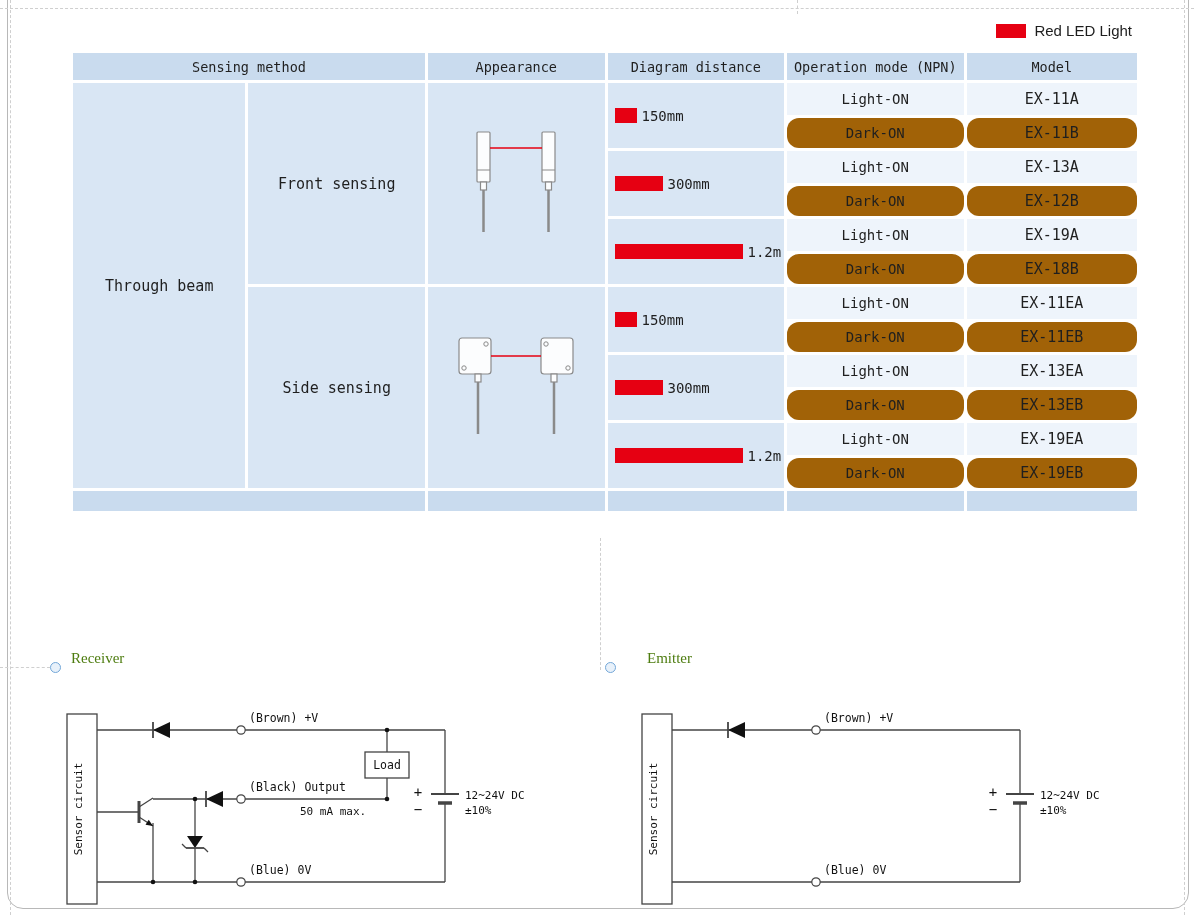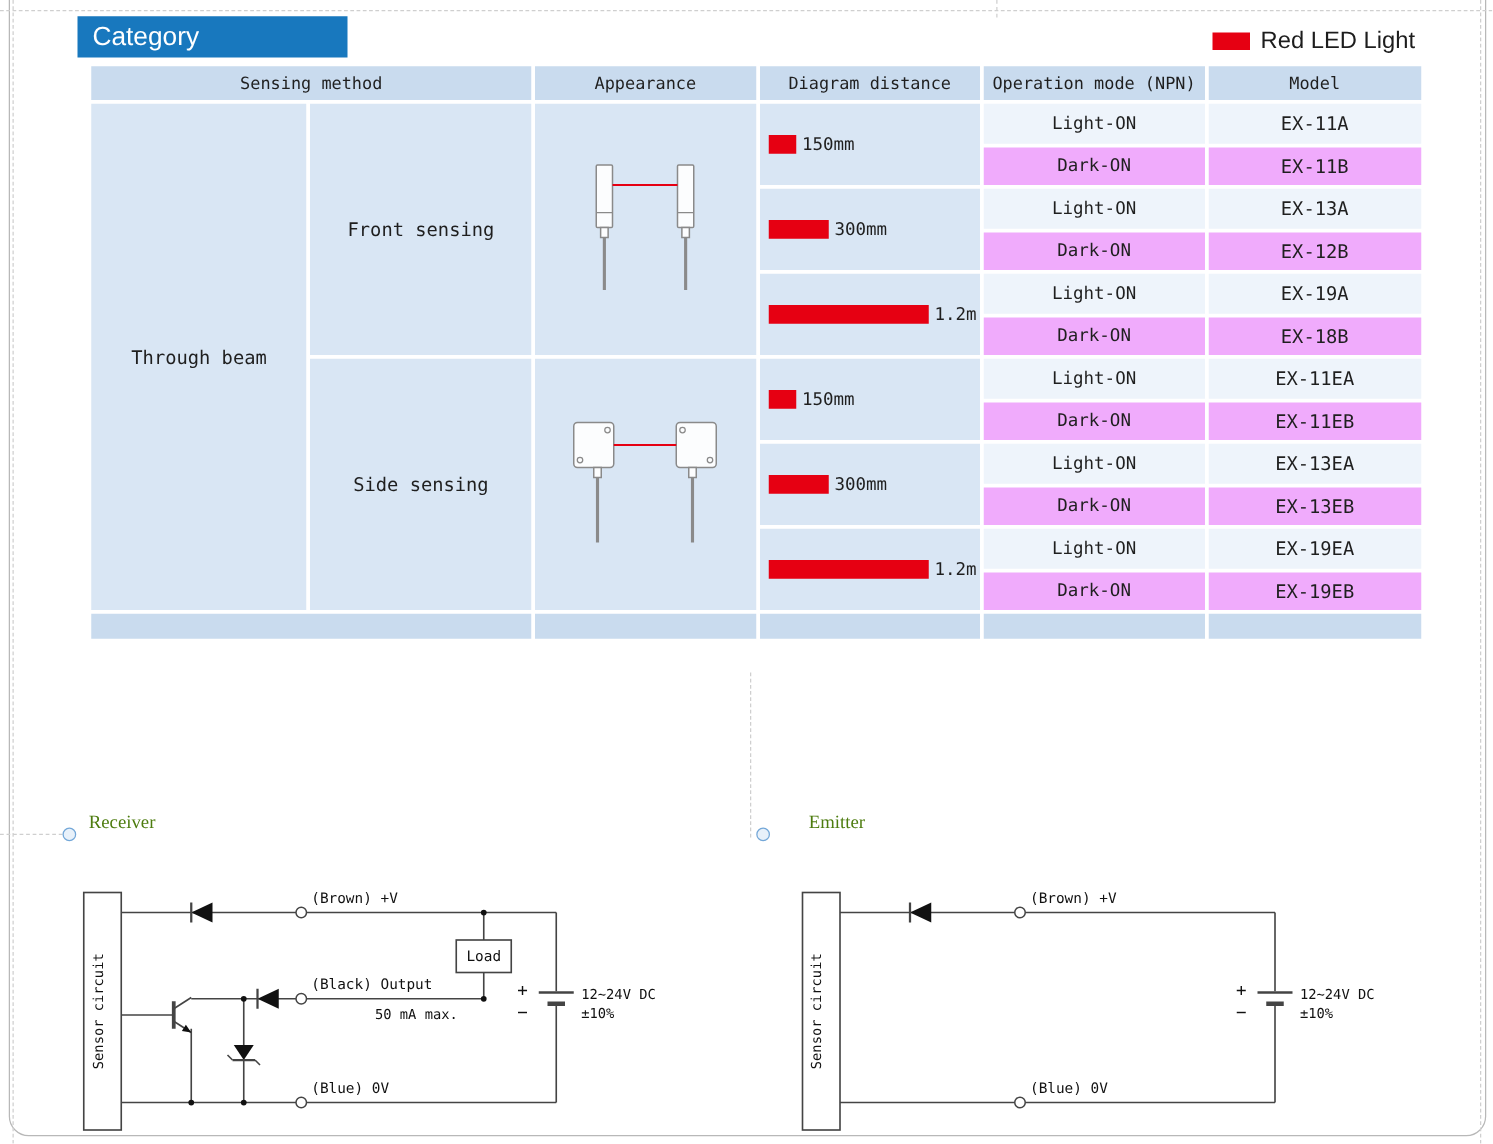--- a/index.html
+++ b/index.html
@@ -12,31 +12,31 @@
   .guide.h{border-top:1px dashed #cfcfcf;height:0;}
   .guide.v{border-left:1px dashed #cfcfcf;width:0;}
   
   .section-title{position:absolute;background:#1878be;color:#fff;font-size:21px;
         display:flex;align-items:center;padding-left:12px;box-sizing:border-box;}
   #cat-title{left:62px;top:13px;width:216px;height:33px;}
   #io-title{left:62px;top:549px;width:247px;height:34px;}
   
   .legend{position:absolute;top:22px;right:62px;display:flex;align-items:center;gap:8px;}
   .legend-swatch{width:30px;height:14px;background:#e60012;}
-  .legend-label{font-size:19px;color:#1d1d1d;}
+  .legend-label{font-size:15px;color:#1d1d1d;}
   
   .cat-table{position:absolute;left:70px;top:50px;width:1070px;border-collapse:separate;
         border-spacing:3px;table-layout:fixed;font-family:"DejaVu Sans Mono",monospace;color:#1f1f1f;}
   .cat-table td{text-align:center;vertical-align:middle;font-size:14px;overflow:hidden;padding:0;}
   tr.hdr td{background:#c9dbee;height:27px;font-size:13.5px;}
   td.big{background:#d9e6f4;font-size:15px;}
   td.appearance{background:#d9e6f4;}
   td.dist{background:#d9e6f4;}
   td.lt{background:#eef4fb;height:32px;margin-top:48px;}
-  td.dk{background:#f0abfc;height:30px;}
+  td.dk{background:#a16207;height:30px;border-radius:12px;}
   td.model{font-size:15px;}
   td.foot{background:#c9dbee;height:20px;}
   .distflex{display:flex;align-items:center;padding-left:7px;gap:5px;}
   .bar{height:15px;background:#e60012;flex:none;display:inline-block;}
   .distlabel{font-size:14px;}
   
   .circ-label{position:absolute;font-family:Liberation Serif, serif;font-size:15px;color:#4d7c0f;}
   #receiver-label{left:71px;top:650px;}
   #emitter-label{left:647px;top:650px;}
   .marker{position:absolute;width:11px;height:11px;border:1.5px solid #73a7d8;border-radius:50%;
@@ -53,21 +53,20 @@
 <div class="page">
 
   <div class="frame"></div>
   <div class="guide h" style="top:8px;left:0;width:1194px;"></div>
   <div class="guide v" style="left:10px;top:0;height:915px;"></div>
   <div class="guide v" style="left:1184px;top:0;height:915px;"></div>
   <div class="guide v" style="left:600px;top:538px;height:132px;"></div>
   <div class="guide v" style="left:797px;top:0;height:14px;"></div>
   <div class="guide h" style="top:667px;left:0;width:50px;"></div>
 
-  <div class="section-title" id="cat-title">Category</div>
   <div class="legend">
     <span class="legend-swatch"></span>
     <span class="legend-label">Red LED Light</span>
   </div>
 
   <table class="cat-table">
     <colgroup>
       <col style="width:172px">
         <col style="width:176px">
         <col style="width:176px">

